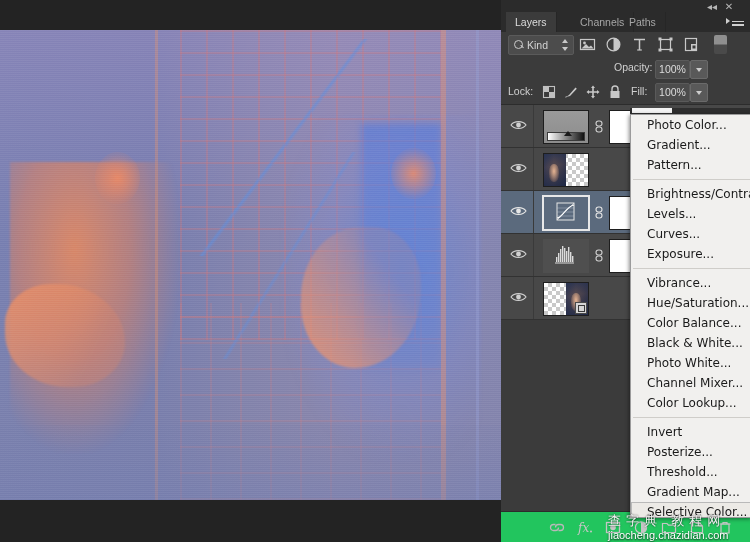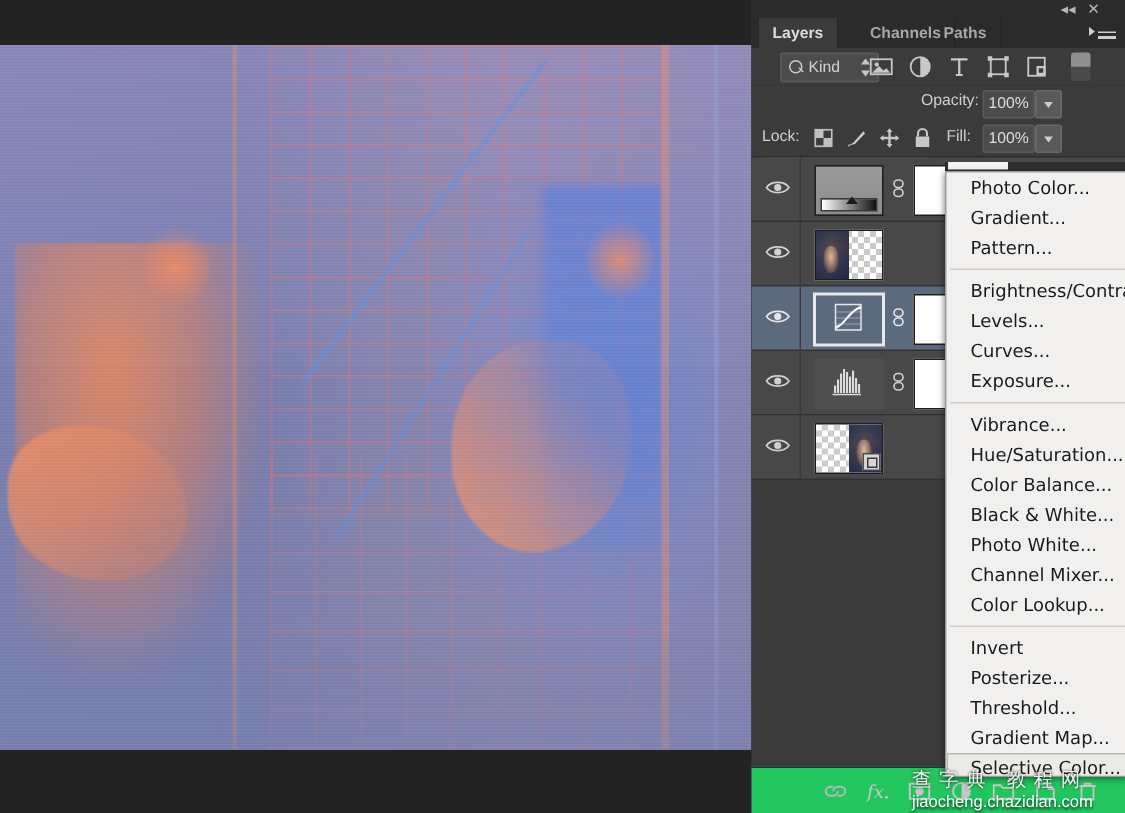--- a/index.html
+++ b/index.html
@@ -87,38 +87,38 @@
   }
 
   
   #panel{position:absolute;left:501px;top:0;width:249px;height:542px;background:#333333;}
   #panel-topbar{position:absolute;left:0;top:0;width:249px;height:12px;background:#2b2b2b;}
   .topbtn{position:absolute;top:1px;width:12px;height:11px;color:#b6b6b6;font-size:10px;line-height:11px;text-align:center;cursor:pointer;}
   #btn-collapse{left:205px;}
   #btn-close{left:222px;}
 
   
-  #tabstrip{position:absolute;left:0;top:12px;width:249px;height:20px;background:#2b2b2b;font-weight:bold;}
+  #tabstrip{position:absolute;left:0;top:12px;width:249px;height:20px;background:#2b2b2b;}
   .tab{
     position:absolute;top:0;height:20px;line-height:20px;
     font-size:10.5px;color:#a6a6a6;padding:0 9px;cursor:pointer;
     border-right:1px solid #262626;
   }
   .tab.active{background:#3b3b3b;color:#dcdcdc;}
   #panel-menu-icon{position:absolute;right:6px;top:3px;width:18px;height:13px;cursor:pointer;}
   #panel-menu-icon .ln{position:absolute;right:0;height:1.5px;background:#cfcfcf;}
   #panel-menu-icon .ln:nth-child(1){top:2px;width:12px;}
   #panel-menu-icon .ln:nth-child(2){top:5.5px;width:12px;}
   #panel-menu-icon .ln:nth-child(3){top:9px;width:12px;}
   #panel-menu-icon .tri{position:absolute;left:0;top:3px;width:0;height:0;border-left:4px solid #cfcfcf;border-top:3px solid transparent;border-bottom:3px solid transparent;}
 
   
   #filter-row{position:absolute;left:0;top:32px;width:249px;height:25px;background:#3b3b3b;border-bottom:1px solid #2c2c2c;}
   #kind-select{
-    position:absolute;left:7px;top:3px;width:64px;height:18px;background:#4c4c4c;border:1px solid #5a5a5a;border-radius:2px;cursor:pointer;margin-left:12px;
+    position:absolute;left:7px;top:3px;width:64px;height:18px;background:#4c4c4c;border:1px solid #5a5a5a;border-radius:2px;cursor:pointer;
   }
   #kind-select .mag{position:absolute;left:5px;top:4px;width:7px;height:7px;border:1.3px solid #cacaca;border-radius:50%;}
   #kind-select .mag:after{content:"";position:absolute;left:5px;top:5px;width:4px;height:1.3px;background:#cacaca;transform:rotate(45deg);}
   #kind-label{position:absolute;left:18px;top:0;height:18px;line-height:18px;font-size:10.5px;color:#d2d2d2;}
   #kind-select .stepper{position:absolute;right:4px;top:3px;width:7px;height:12px;}
   #kind-select .stepper .up{position:absolute;top:0;left:0;width:0;height:0;border-bottom:4px solid #c8c8c8;border-left:3.5px solid transparent;border-right:3.5px solid transparent;}
   #kind-select .stepper .dn{position:absolute;bottom:0;left:0;width:0;height:0;border-top:4px solid #c8c8c8;border-left:3.5px solid transparent;border-right:3.5px solid transparent;}
   .fbtn{position:absolute;top:4px;width:17px;height:17px;cursor:pointer;}
   .fbtn svg{display:block;}
   #fbtn-pixel{left:78px;}

